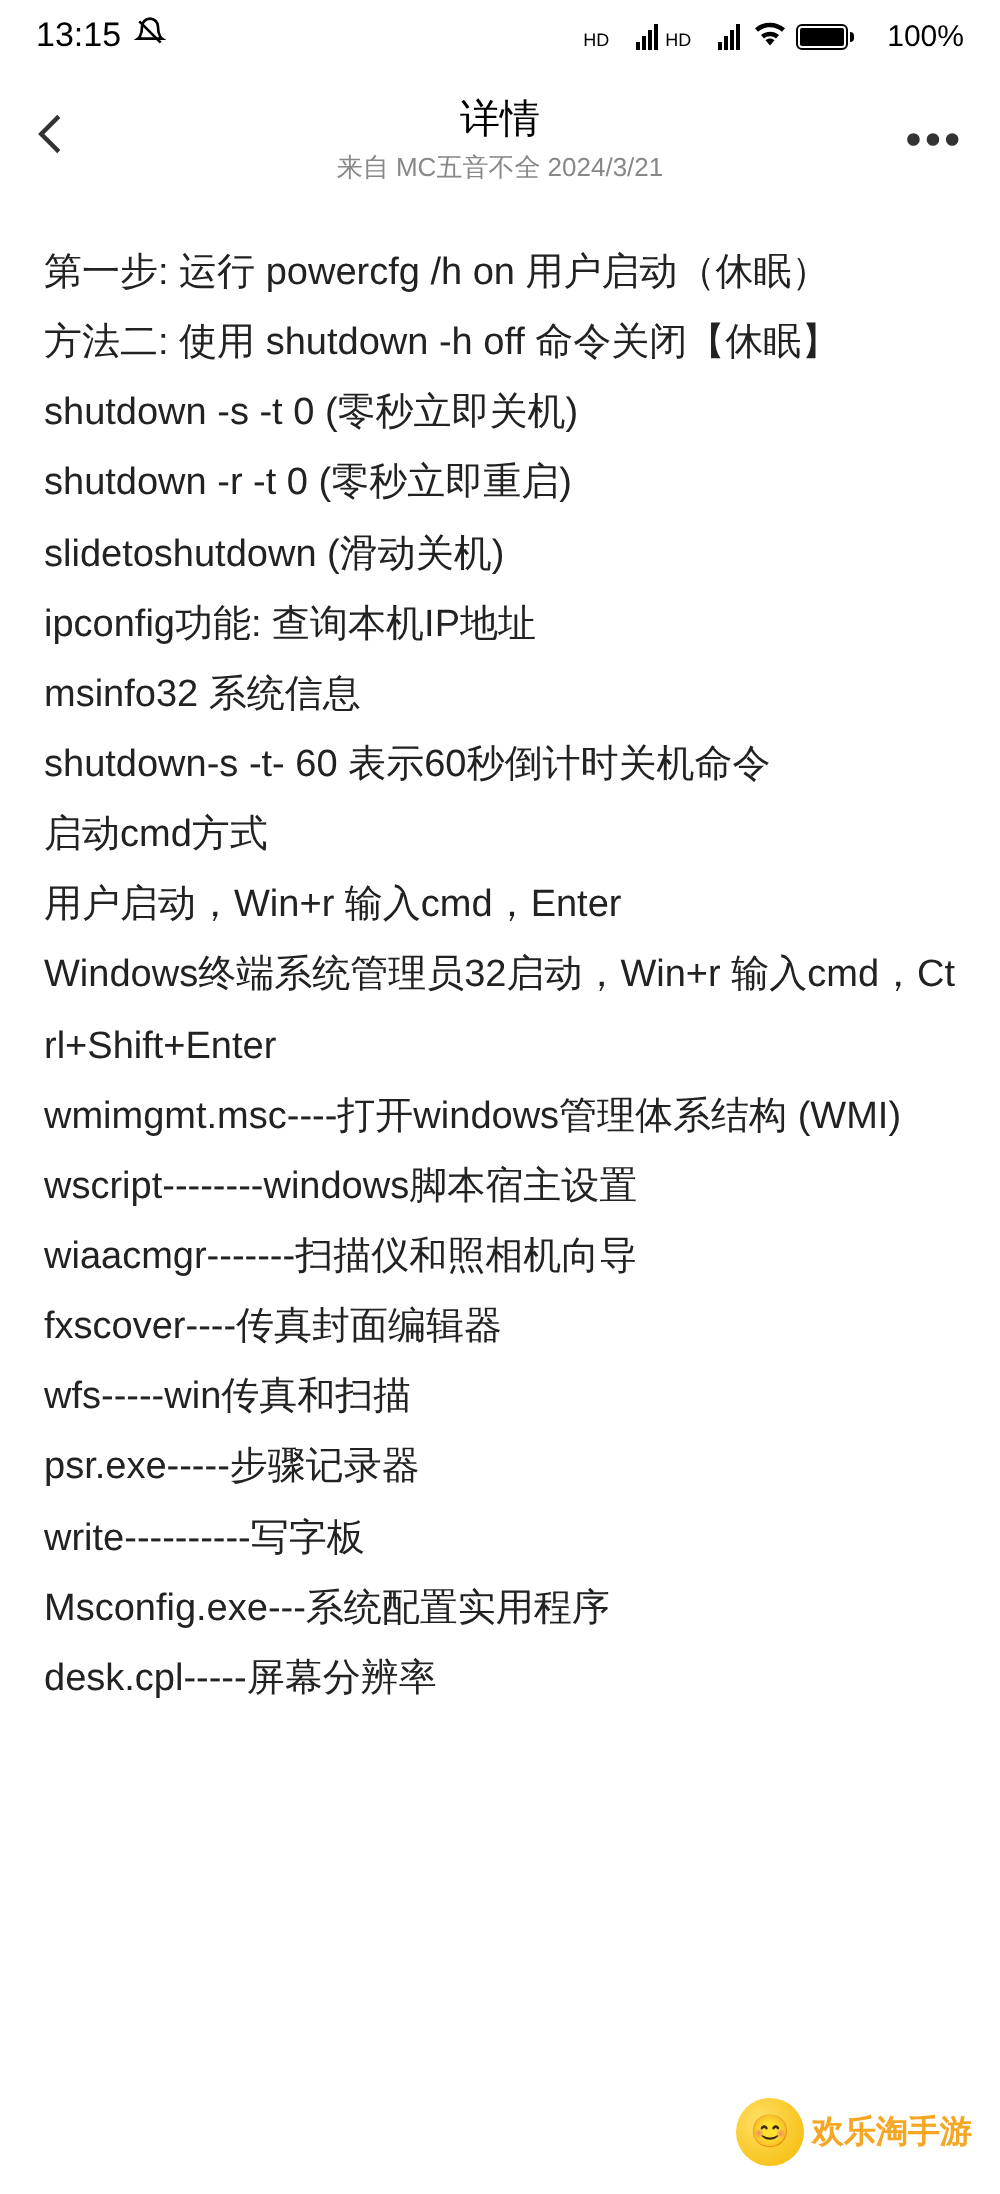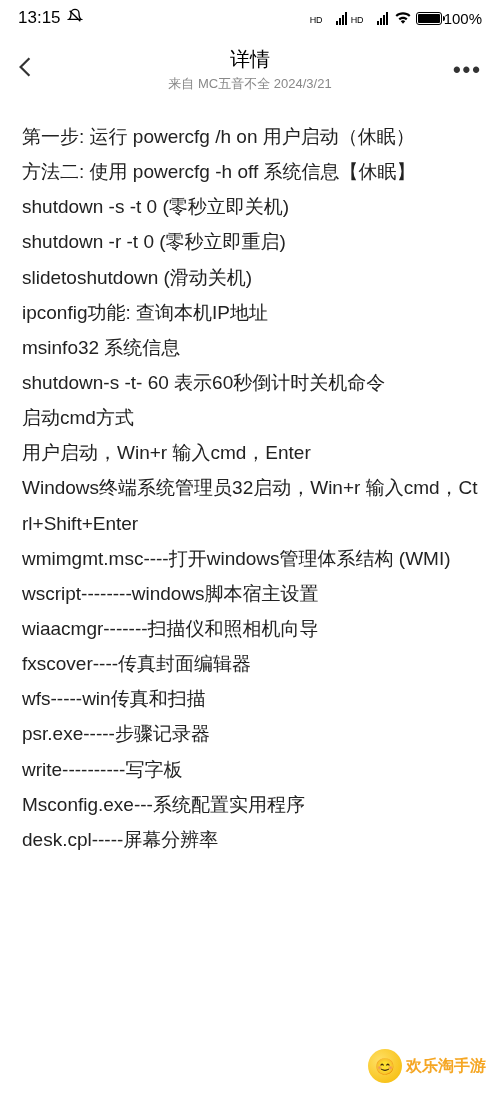--- a/index.html
+++ b/index.html
@@ -60,21 +60,21 @@
     .b1 { height: 4px; }
     .b2 { height: 7px; }
     .b3 { height: 10px; }
     .b4 { height: 13px; }
     .wifi-icon {
       margin-left: 2px;
     }
     .battery {
       display: flex;
       align-items: center;
-      gap: 2px;
+      gap: 20px;
     }
     .battery-icon {
       width: 26px;
       height: 13px;
       border: 1.5px solid #000;
       border-radius: 3px;
       position: relative;
     }
     .battery-icon::after {
       content: '';
@@ -217,21 +217,21 @@
   </div>
   <div class="header-center">
     <div class="header-title">详情</div>
     <div class="header-sub">来自 MC五音不全 2024/3/21</div>
   </div>
   <div class="more-btn">•••</div>
 </div>
 
 <div class="content">
   <div class="content-line">第一步: 运行 powercfg /h on 用户启动（休眠）</div>
-  <div class="content-line">方法二: 使用 powercfg -h off 系统信息【休眠】</div>
+  <div class="content-line">方法二: 使用 shutdown -h off 命令关闭【休眠】</div>
   <div class="content-line">shutdown -s -t 0 (零秒立即关机)</div>
   <div class="content-line">shutdown -r -t 0 (零秒立即重启)</div>
   <div class="content-line">slidetoshutdown (滑动关机)</div>
   <div class="content-line">ipconfig功能: 查询本机IP地址</div>
   <div class="content-line">msinfo32 系统信息</div>
   <div class="content-line">shutdown-s -t- 60 表示60秒倒计时关机命令</div>
   <div class="content-line">启动cmd方式</div>
   <div class="content-line">用户启动，Win+r 输入cmd，Enter</div>
   <div class="content-line">Windows终端系统管理员32启动，Win+r 输入cmd，Ctrl+Shift+Enter</div>
   <div class="content-line">wmimgmt.msc----打开windows管理体系结构 (WMI)</div>

